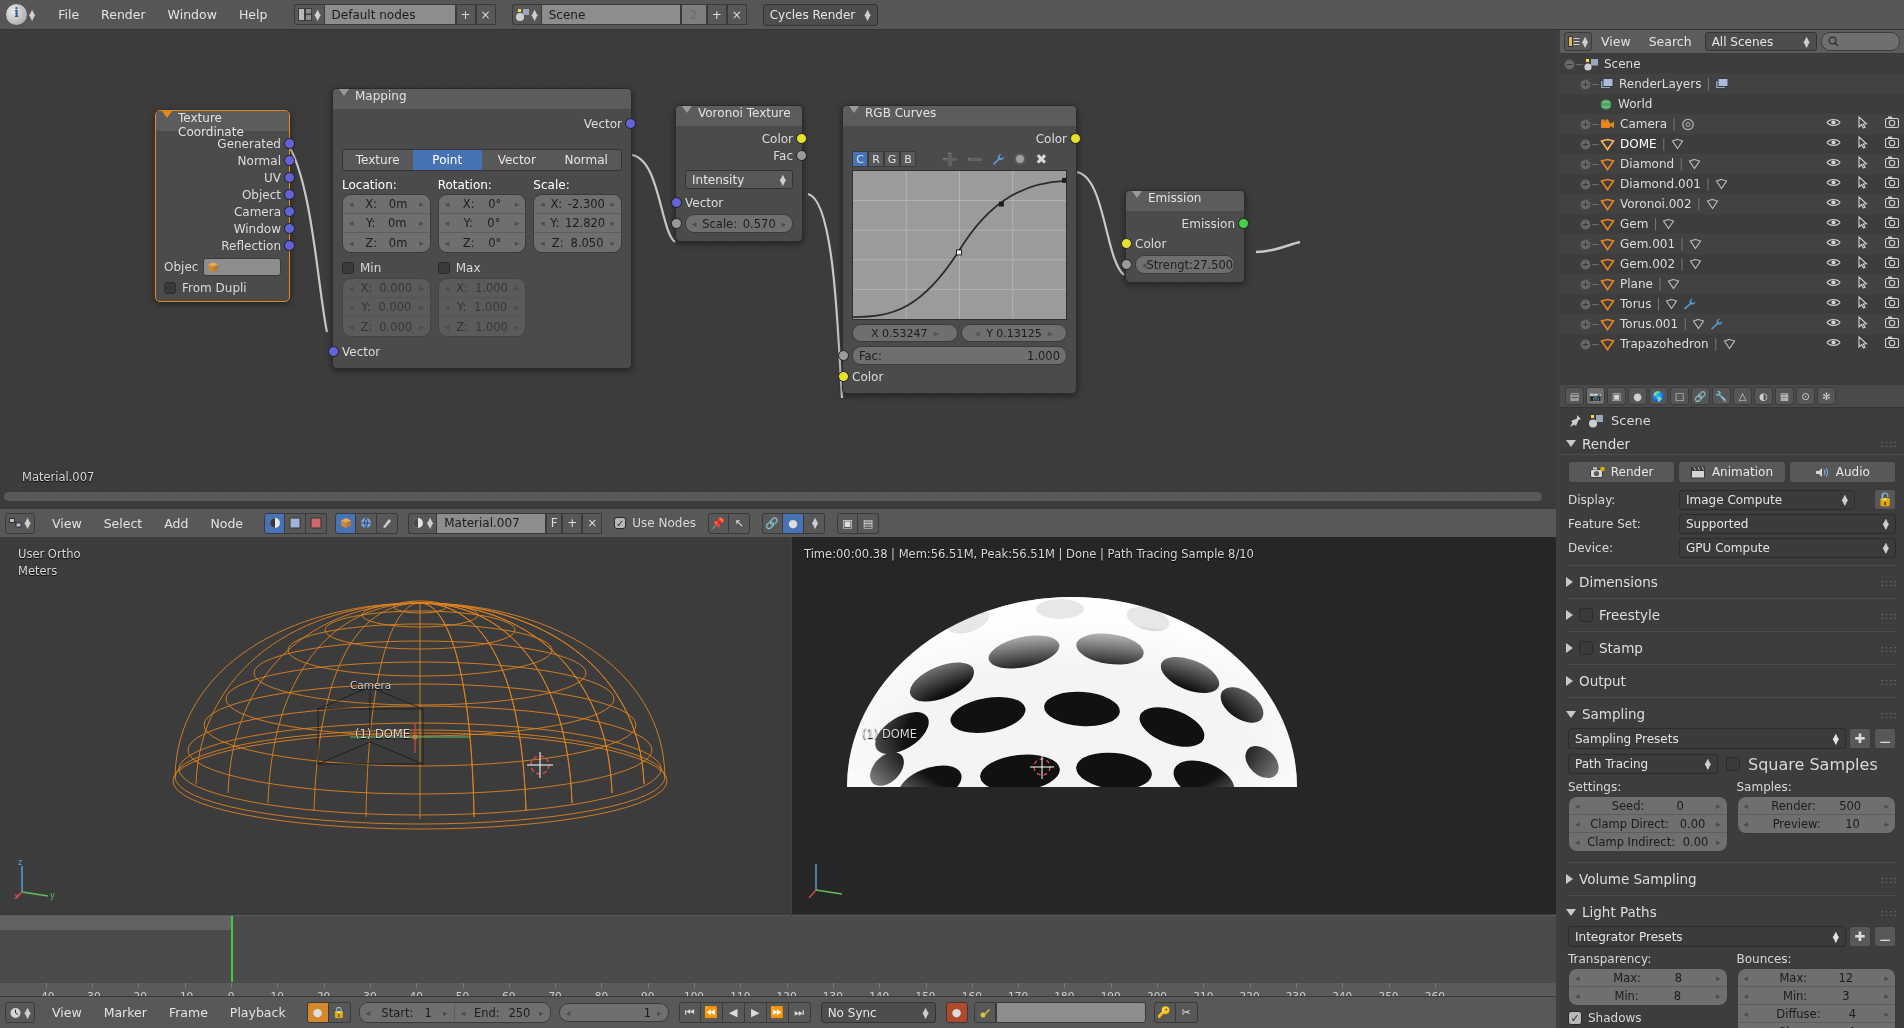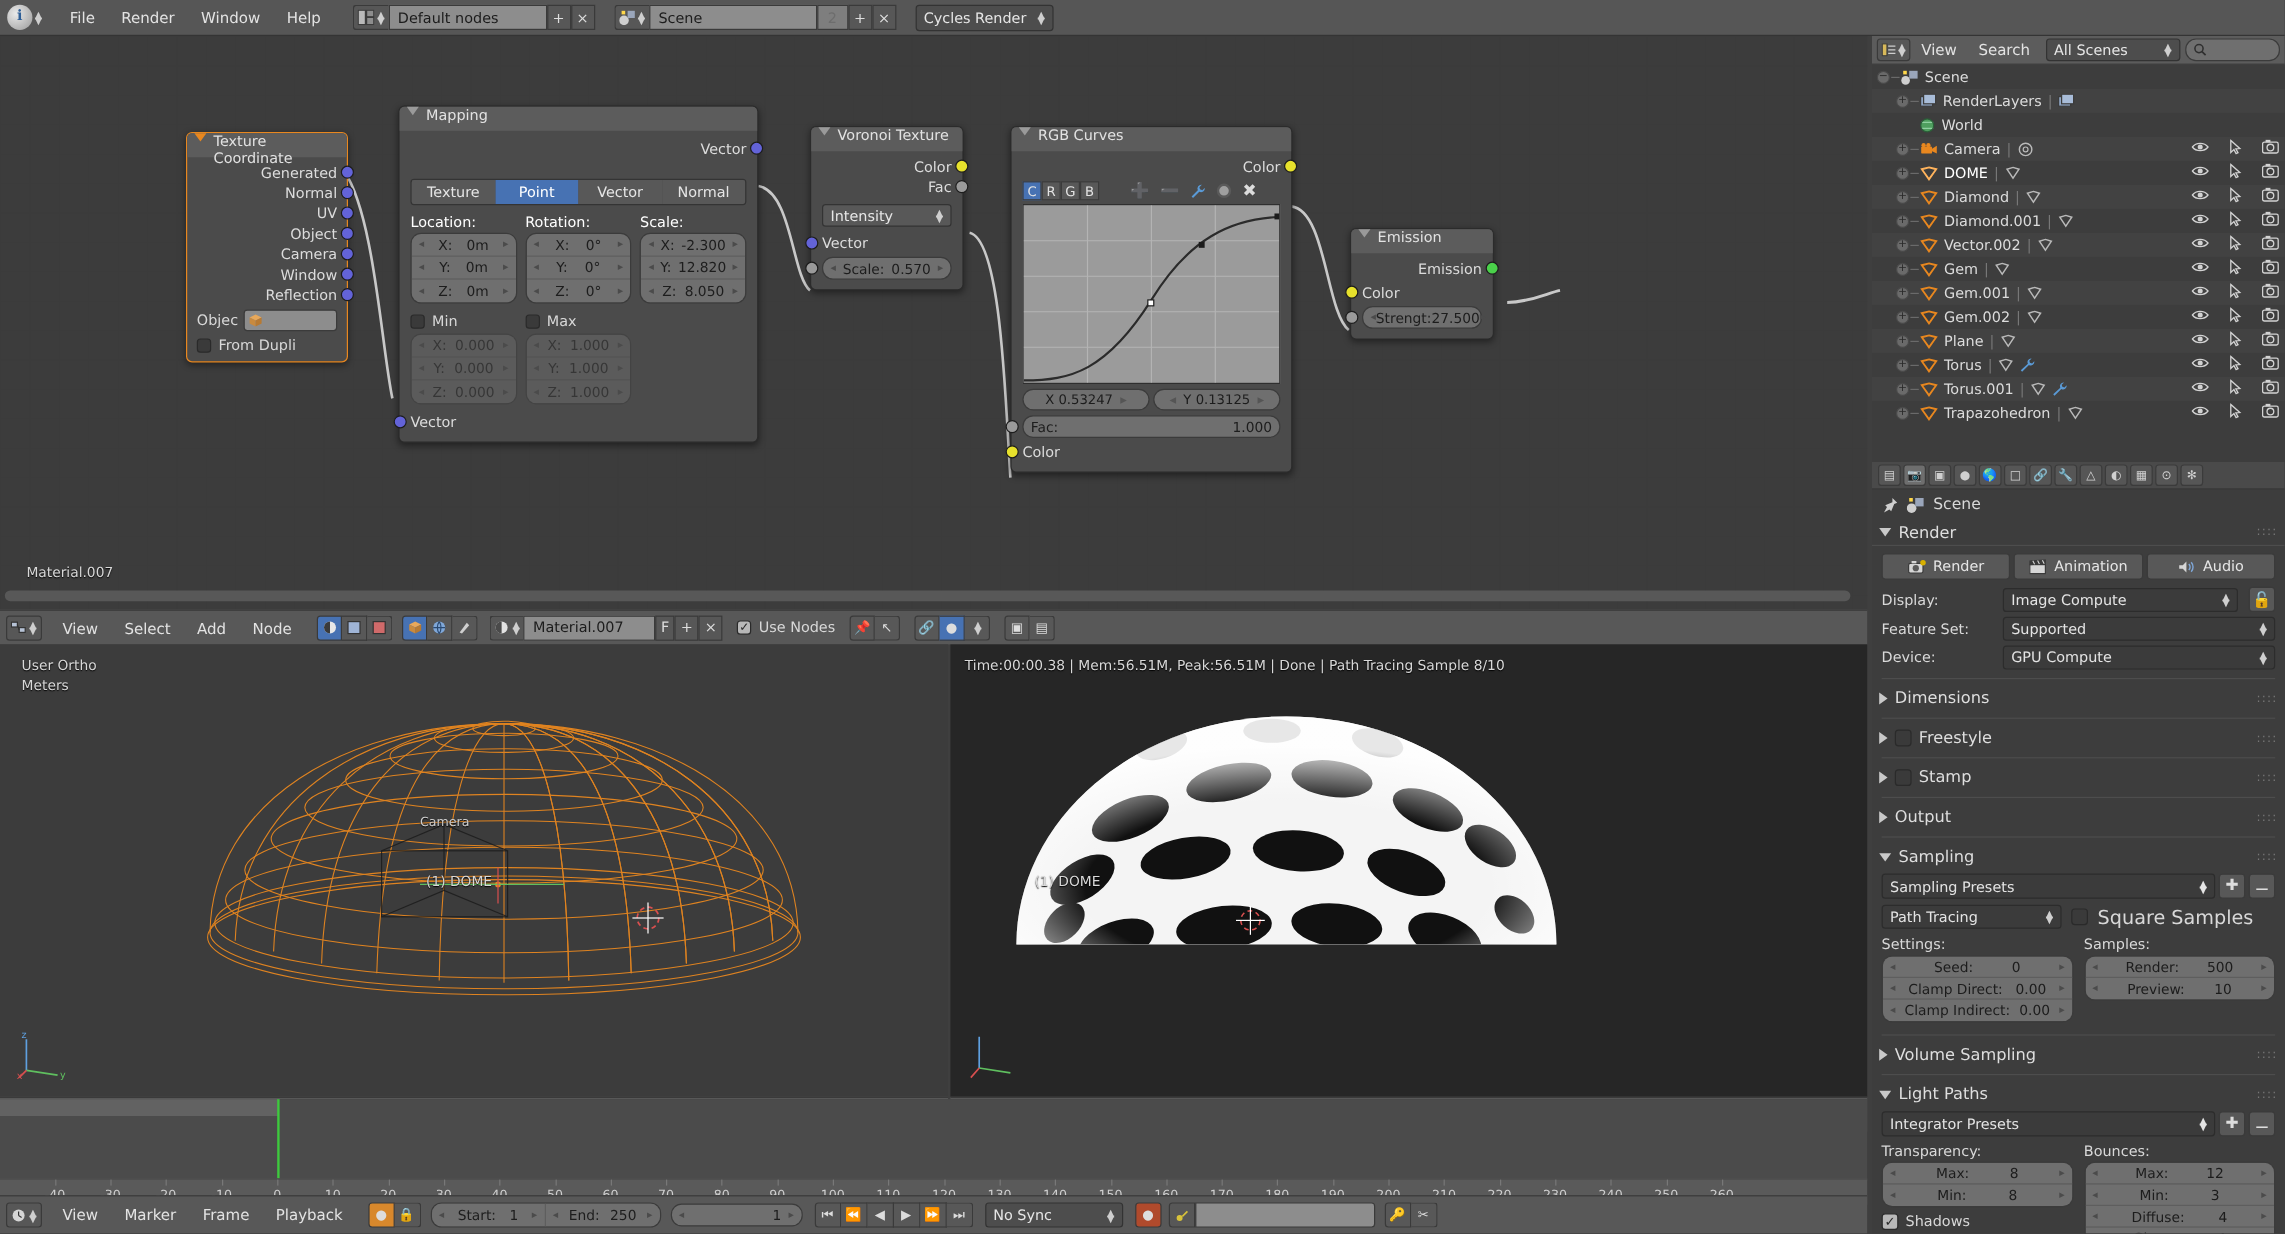--- a/index.html
+++ b/index.html
@@ -102,21 +102,21 @@
   .expand{ width:11px;height:11px;border-radius:50%; background:#6a6a6a; border:1px solid #4a4a4a;
            display:inline-flex;align-items:center;justify-content:center;font-size:9px;color:#2a2a2a;}
   .olicons{ position:absolute; right:4px; display:flex; gap:16px; align-items:center; }
 
   #props{ position:absolute; left:1560px; top:385px; width:344px; height:643px; background:#3d3d3d; overflow:hidden;}
   .panel-hdr{ display:flex;align-items:center; gap:6px; height:22px; padding:0 6px; font-size:13px; color:#dedede;
               border-bottom:1px solid #4d4d4d; }
   .tri-d{ width:0;height:0;border-left:5px solid transparent;border-right:5px solid transparent;border-top:7px solid #c9c9c9;}
   .tri-r{ width:0;height:0;border-top:5px solid transparent;border-bottom:5px solid transparent;border-left:7px solid #c9c9c9;}
   .dots{ margin-left:auto; color:#777; font-size:10px; letter-spacing:1px; }
-  .prow{ display:flex; align-items:center; gap:9px; padding:2px 8px; font-size:12px; }
+  .prow{ display:flex; align-items:center; gap:19px; padding:2px 8px; font-size:12px; }
   .prow .plab{ width:92px; color:#d9d9d9; }
   .pdd{ flex:1; background:#3b3b3b; border:1px solid #2c2c2c; border-radius:3px; height:20px;
         display:flex;align-items:center; padding:0 6px; color:#e4e4e4; font-size:12px; }
   .pdd .sp{ margin-left:auto; font-size:8px; line-height:5px; display:flex;flex-direction:column;color:#cfcfcf;}
   .ptab{ background:#585858;border:1px solid #3a3a3a;border-radius:3px;height:22px;flex:1;
          display:flex;align-items:center;justify-content:center;gap:6px;font-size:12px;color:#e6e6e6;}
   .pnum{ background:#6f6f6f;border:1px solid #3b3b3b;border-radius:9px;height:18px;flex:1;
          display:flex;align-items:center;justify-content:space-between;padding:0 6px;color:#1c1c1c;font-size:11.5px;}
   .pnumgrp{ border:1px solid #3b3b3b;border-radius:9px;overflow:hidden;flex:1;}
   .pnumgrp .pnum{ border:none;border-radius:0;border-bottom:1px solid #5e5e5e;}
@@ -1247,21 +1247,21 @@
         </div>
         <div class="ol-row alt">
           <span style="display:inline-block;width:16px"></span>
           <span class="expand">+</span>
           <span style="display:inline-block;width:7px;border-top:1px solid #6a6a6a;margin:0 1px"></span>
           <span style="display:inline-flex;align-items:center;margin-right:5px">
             <svg width="15" height="13" viewBox="0 0 15 13">
               <path d="M7.5 1.5 L13.5 3 L7.5 11.5 L1.5 3 Z" fill="none" stroke="#e8871f" stroke-width="1.6"></path>
             </svg>
           </span>
-          <span class="name" style="">Vector.002</span>
+          <span class="name" style="">Voronoi.002</span>
           <span style="color:#777;margin:0 5px">|</span>
           <span style="display:inline-flex;align-items:center;margin-right:5px">
             <svg width="13" height="12" viewBox="0 0 13 12">
               <path d="M6.5 1.5 L11.5 3 L6.5 10.5 L1.5 3 Z" fill="none" stroke="#b9b9b9" stroke-width="1.2"></path>
             </svg>
           </span>
           <span class="olicons">
             <span><svg width="15" height="11" viewBox="0 0 15 11">
                 <path d="M1 5.5 C4 1.5 11 1.5 14 5.5 C11 9.5 4 9.5 1 5.5 Z" fill="none" stroke="#d2d2d2" stroke-width="1.1"></path>
                 <circle cx="7.5" cy="5.5" r="2.1" fill="#d2d2d2"></circle>

